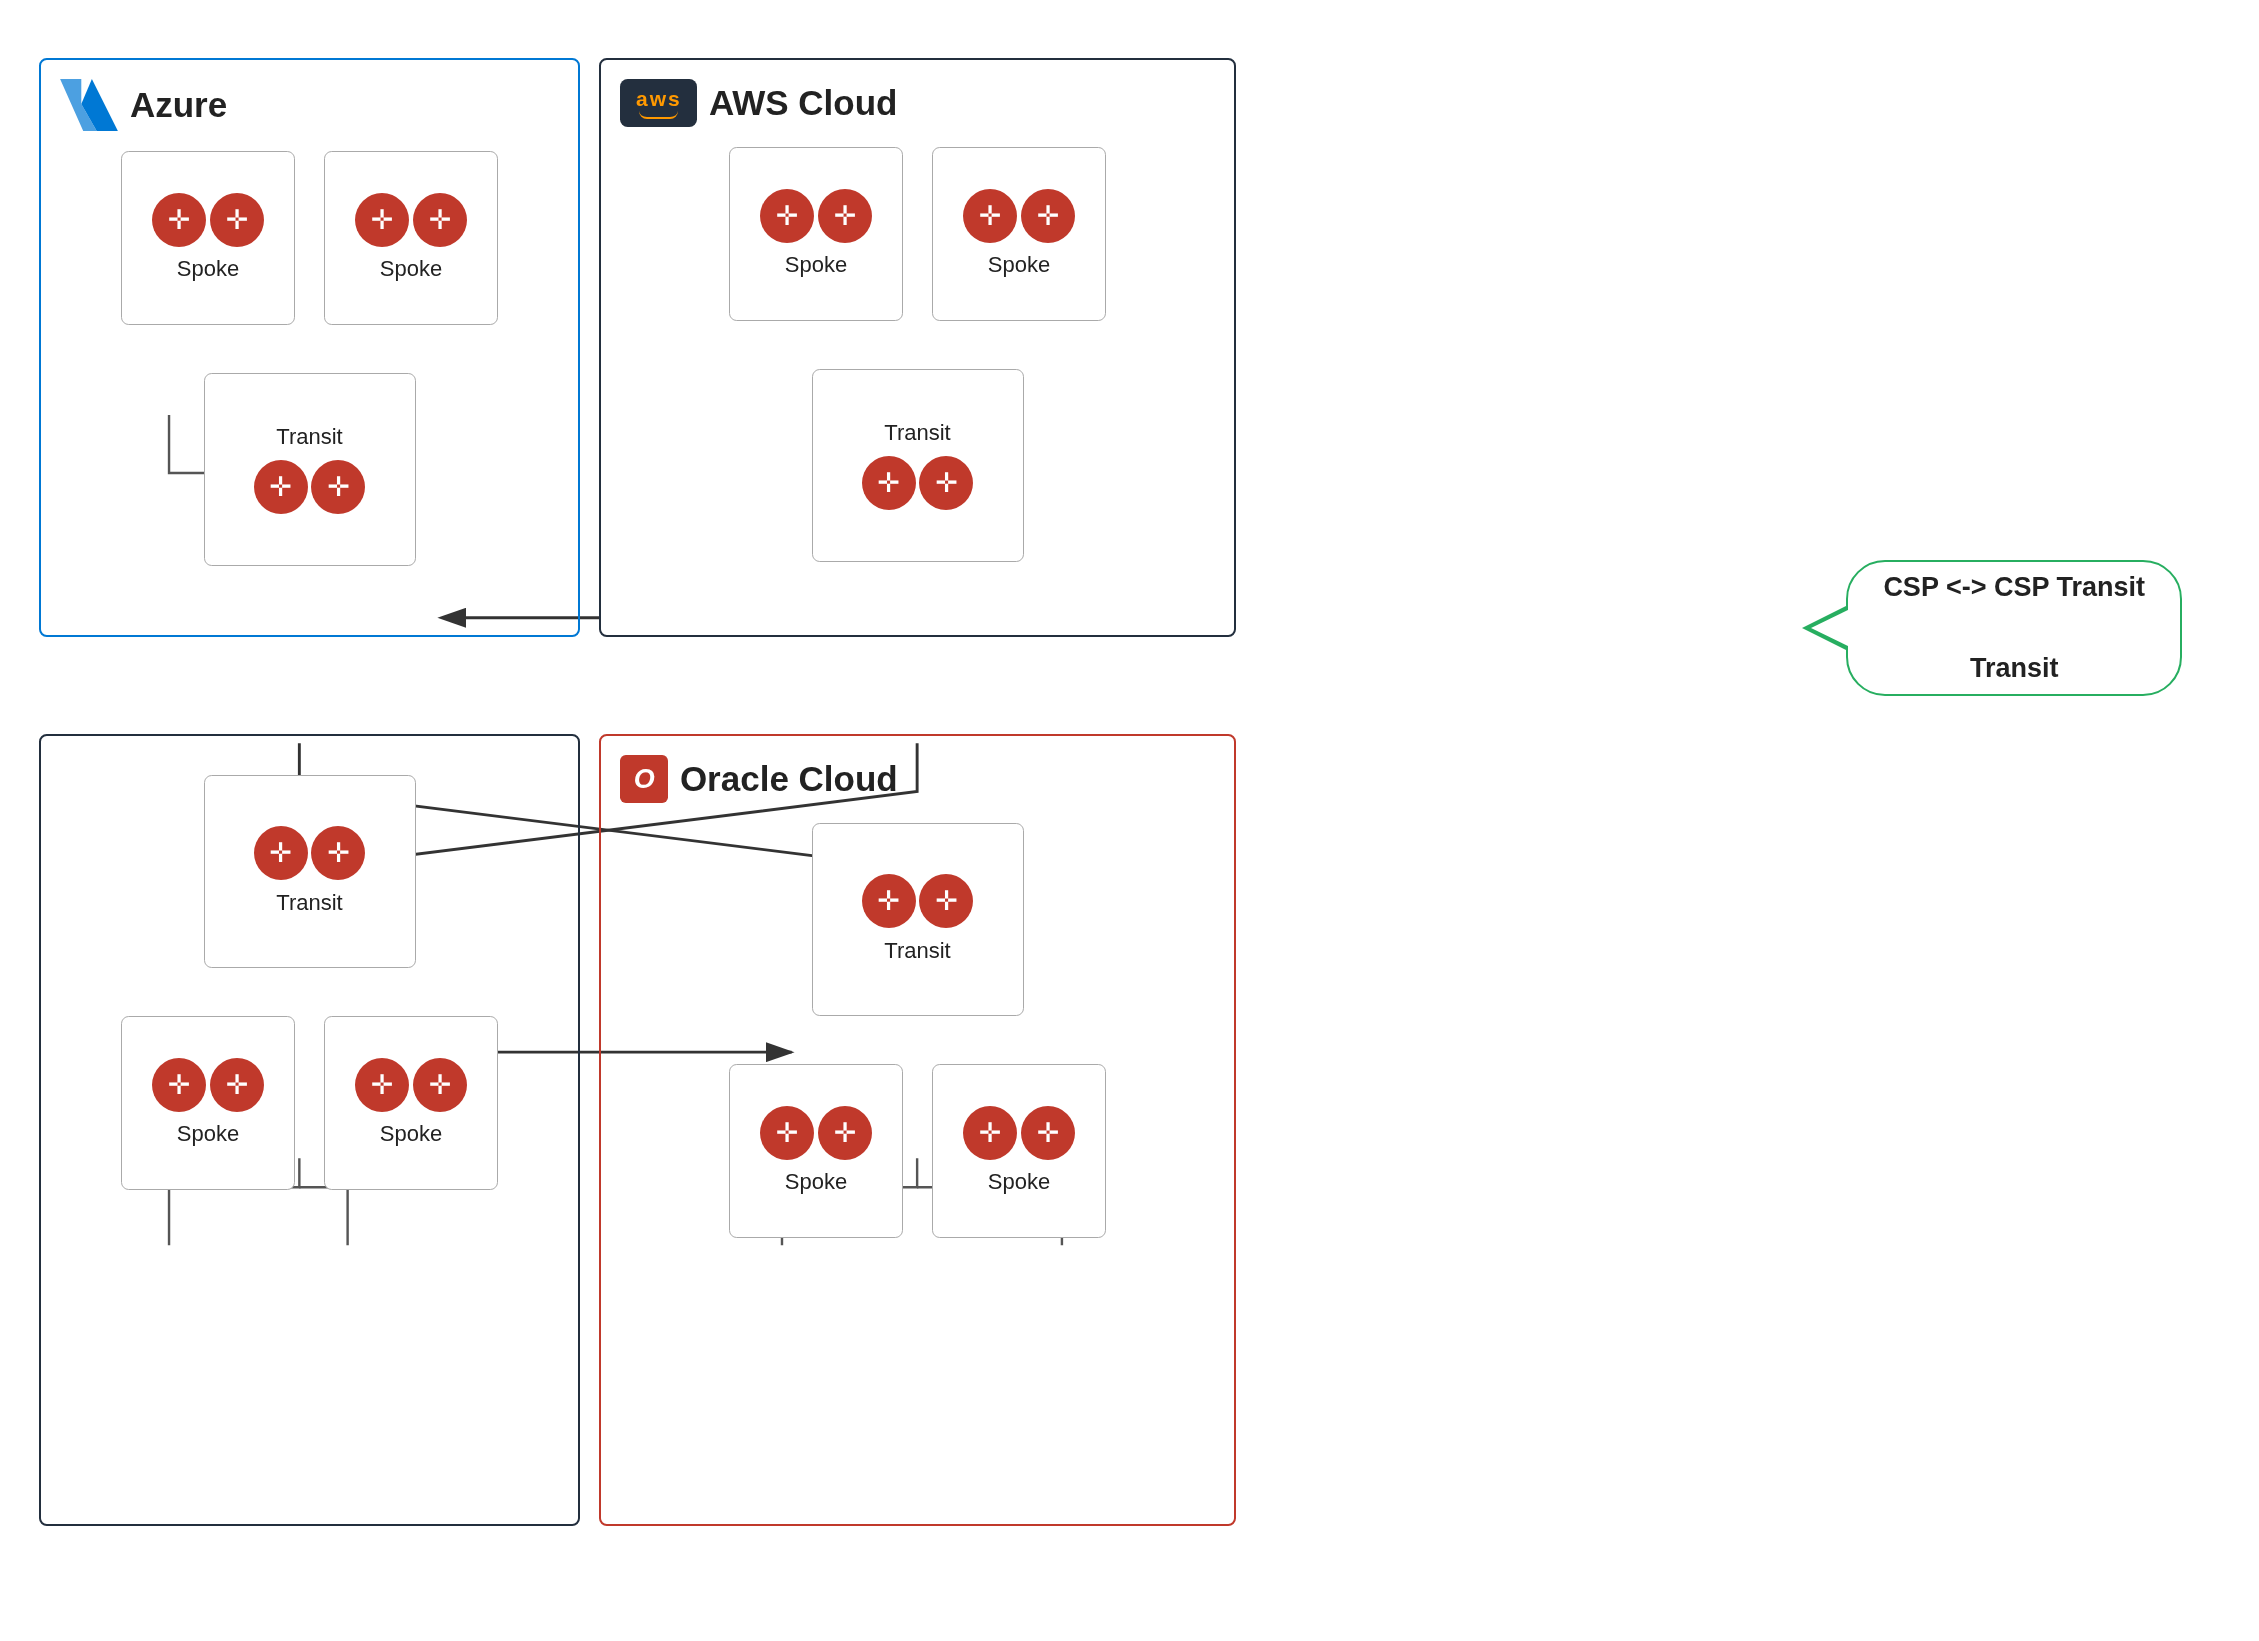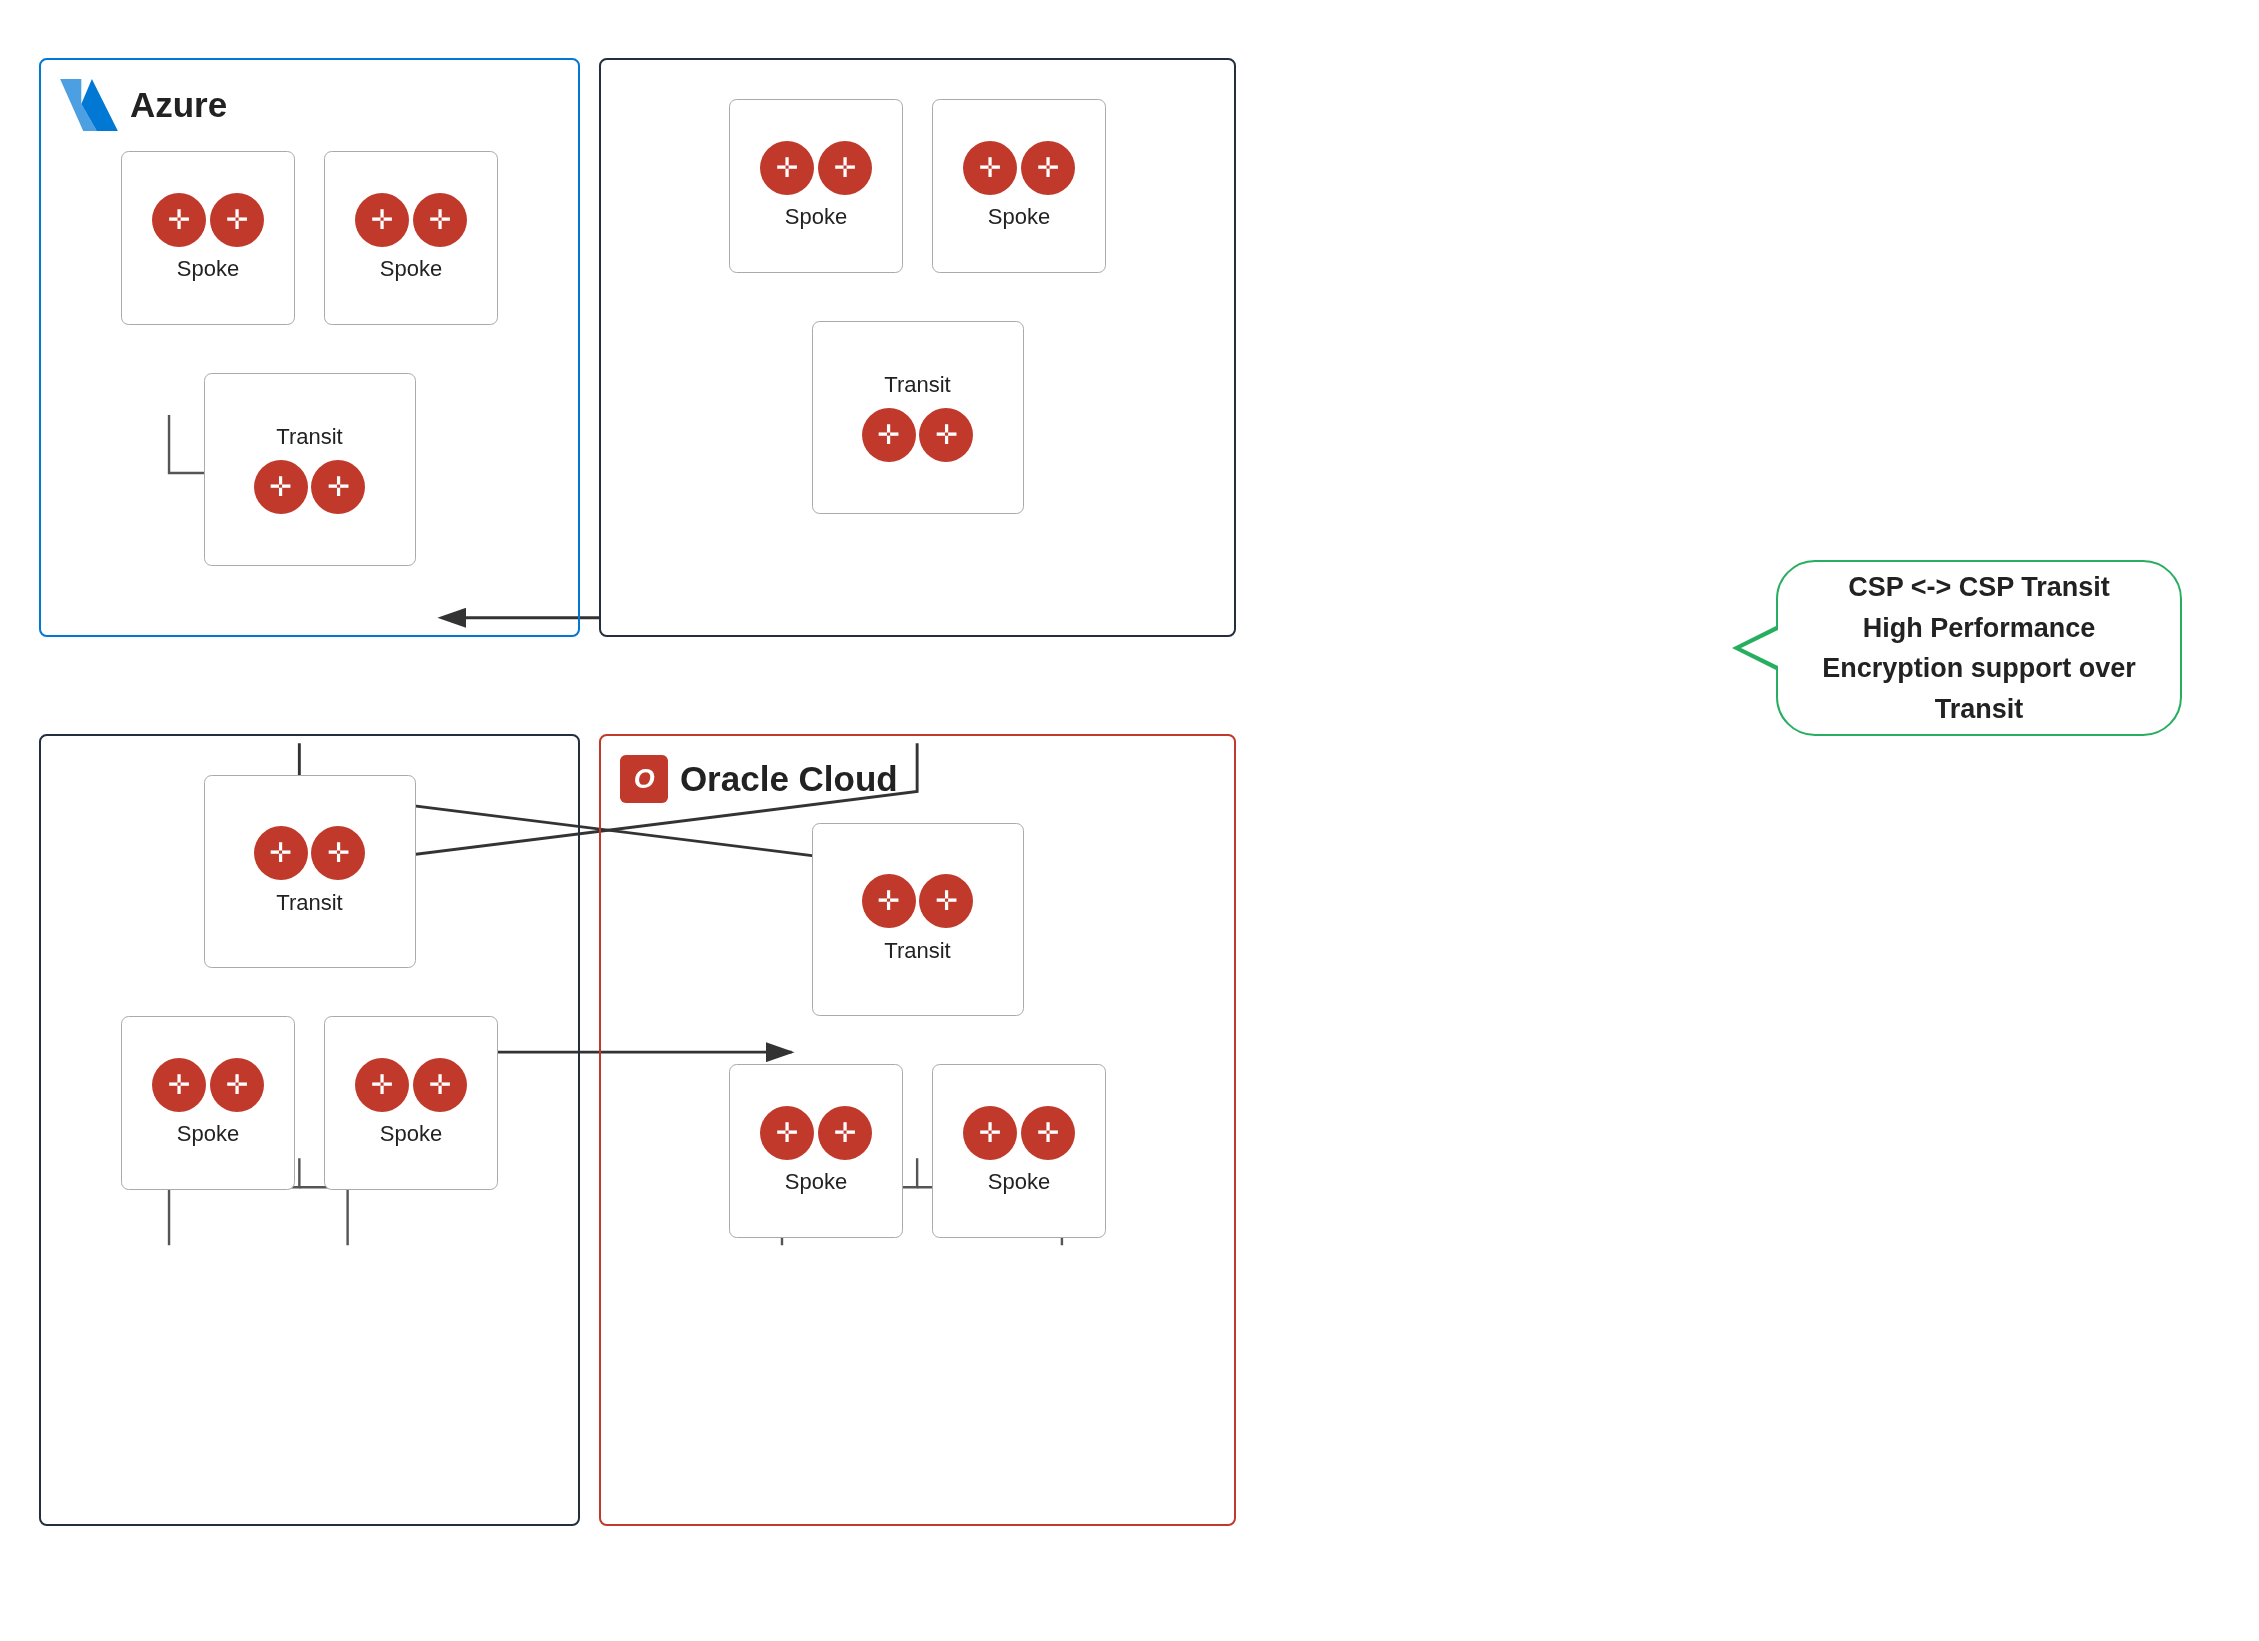--- a/index.html
+++ b/index.html
@@ -296,20 +296,27 @@
         <span class="node-label">Transit</span>
         <div class="aviatrix-icon">
           <div class="av-circle">✛</div>
           <div class="av-circle">✛</div>
         </div>
       </div>
     </div>
   </div>
 
   <div class="cloud-box aws-box">
+    <div class="cloud-header">
+      <div class="aws-logo">
+        <span class="aws-text">aws</span>
+        <div class="aws-smile"></div>
+      </div>
+      <span class="cloud-label">AWS Cloud</span>
+    </div>
 
     <div class="spoke-row" style="margin-top:19.3px;">
       <div class="node-box" style="width:174px; height:174px;">
         <div class="aviatrix-icon">
           <div class="av-circle">✛</div>
           <div class="av-circle">✛</div>
         </div>
         <span class="node-label">Spoke</span>
       </div>
       <div class="node-box" style="width:174px; height:174px;">
@@ -392,19 +399,19 @@
           <div class="av-circle">✛</div>
         </div>
         <span class="node-label">Spoke</span>
       </div>
     </div>
   </div>
 
   <div class="csp-callout">
     <div class="csp-text">
       <span>CSP &lt;-&gt; CSP Transit</span><br>
-      <span>High Performance Encryption support over</span><br>
+      <br>
       <span>Transit</span>
     </div>
   </div>
 
 </div>
 
 
 </body></html>

